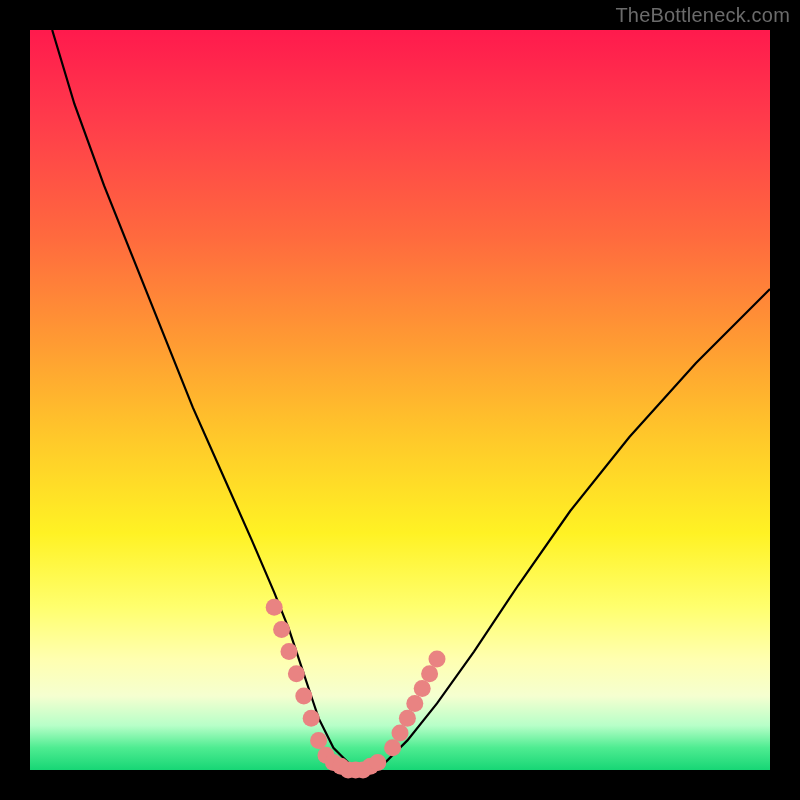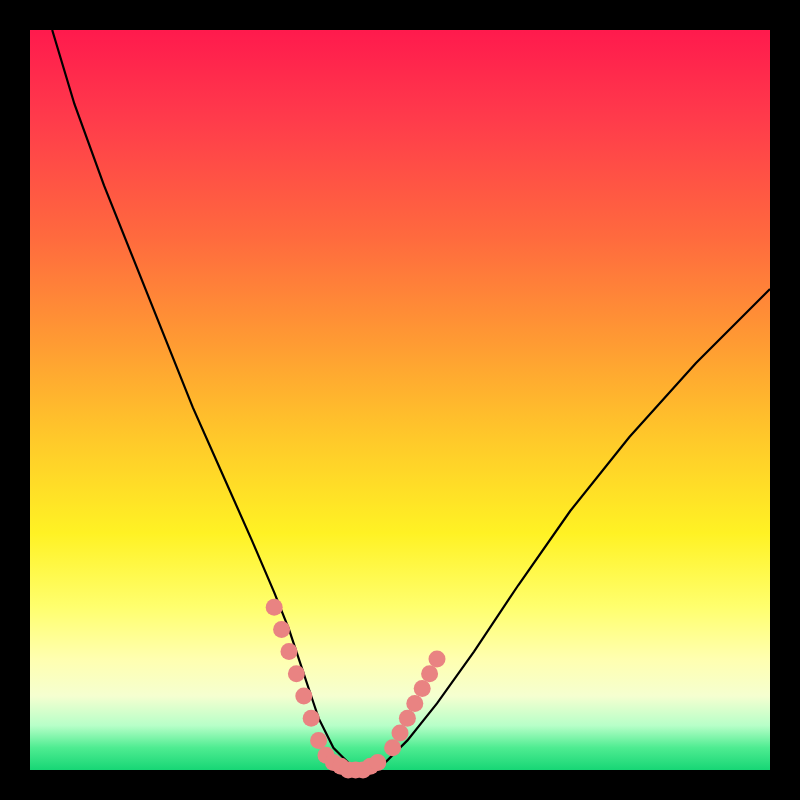--- a/index.html
+++ b/index.html
@@ -58,20 +58,21 @@
     top: 0;
     width: 740px;
     height: 740px;
     overflow: visible;
   }
 </style>
 </head>
 <body>
 
 <div class="frame">
+  <div class="watermark">TheBottleneck.com</div>
 
   <div class="plot-area">
     <svg class="curve" viewBox="0 0 740 740">
       <g id="curve-path-group">
           <path d="M22.2 0.0 L44.4 74.0 L74.0 155.4 L103.6 229.4 L133.2 303.4 L162.8 377.4 L192.4 444.0 L222.0 510.6 L244.2 562.4 L259.0 599.4 L266.4 621.6 L273.8 643.8 L281.2 666.0 L288.6 688.2 L296.0 703.0 L303.4 717.8 L310.8 725.2 L318.2 732.6 L325.6 740.0 L340.4 740.0 L355.2 732.6 L377.4 710.4 L407.0 673.4 L444.0 621.6 L488.4 555.0 L540.2 481.0 L599.4 407.0 L666.0 333.0 L740.0 259.0" fill="none" stroke="#000000" stroke-width="2.2"></path>
         </g>
       <g id="highlight-group">
           <circle cx="244.2" cy="577.2" r="8.5" fill="#e98382"></circle>
           <circle cx="251.6" cy="599.4" r="8.5" fill="#e98382"></circle>
           <circle cx="259.0" cy="621.6" r="8.5" fill="#e98382"></circle>

